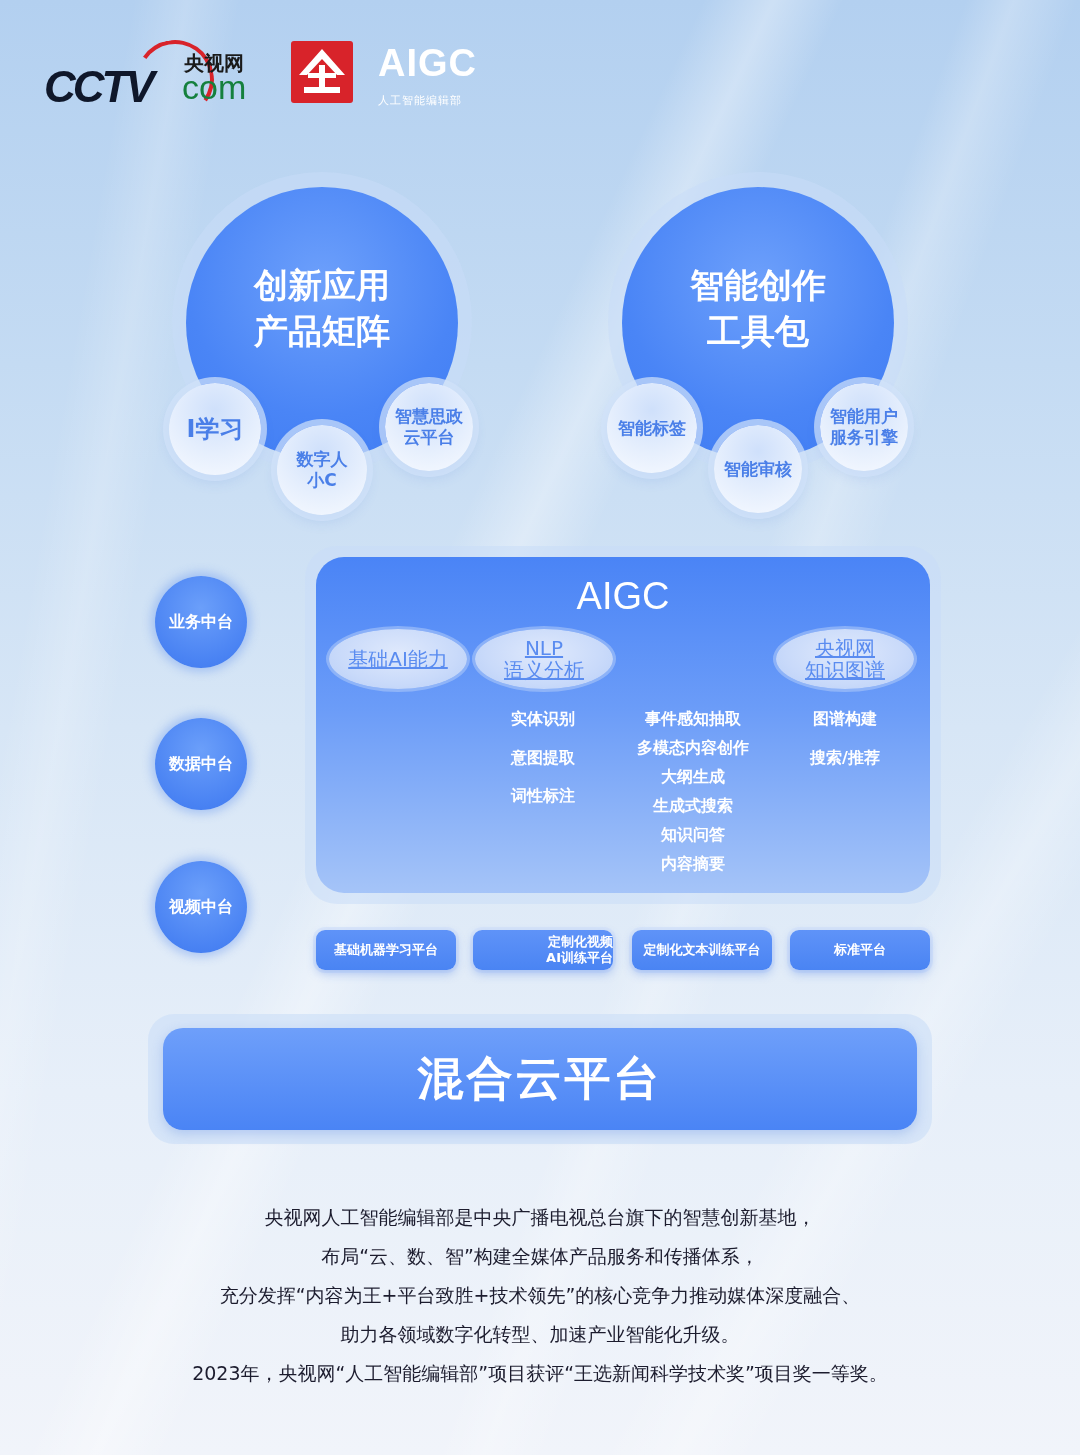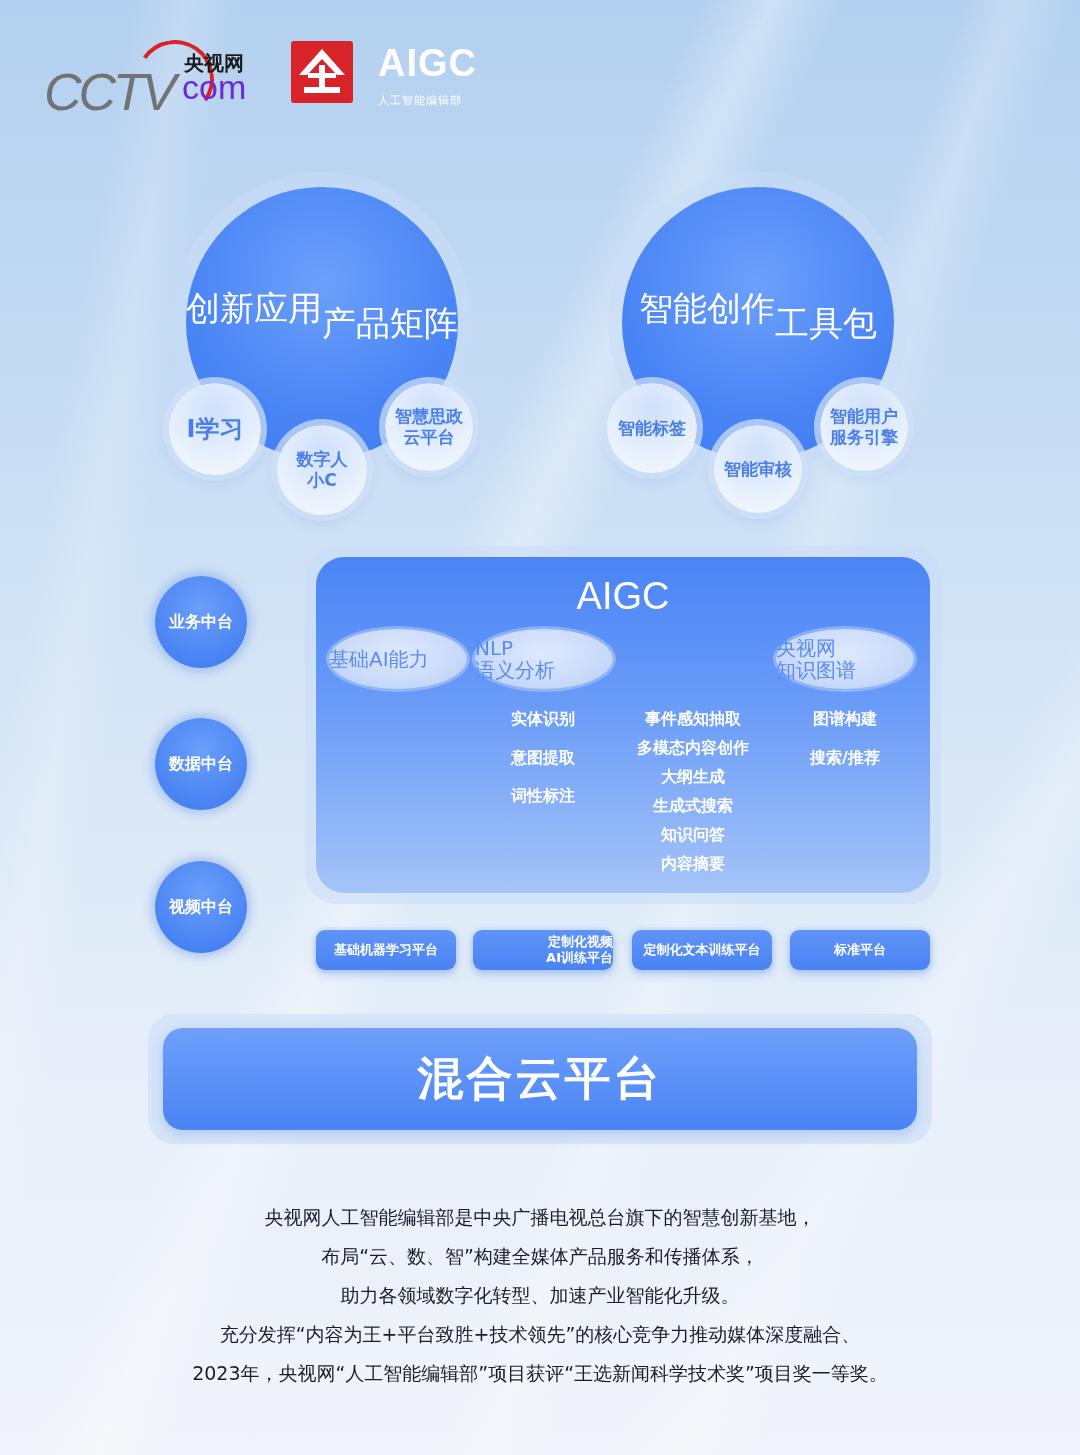--- a/index.html
+++ b/index.html
@@ -13,36 +13,36 @@
     background:
       linear-gradient(115deg, transparent 40%, rgba(255,255,255,0.35) 44%, transparent 48%),
       linear-gradient(110deg, transparent 60%, rgba(255,255,255,0.25) 63%, transparent 67%),
       linear-gradient(100deg, transparent 10%, rgba(255,255,255,0.20) 14%, transparent 18%),
       linear-gradient(120deg, transparent 75%, rgba(255,255,255,0.28) 79%, transparent 83%);
   }
   .abs { position:absolute; }
 
   
   .cctv-logo { left:44px; top:40px; width:205px; height:64px; }
-  .cctv-text { position:absolute; left:0; top:22px; font-size:52px; font-weight:normal; letter-spacing:-3px; color:#737373; font-style:italic; font-family:"Liberation Sans", sans-serif; }
+  .cctv-text { position:absolute; left:0; top:22px; font-size:44px; font-weight:bold; letter-spacing:-3px; color:#0f172a; font-style:italic; font-family:"Liberation Sans", sans-serif; }
   .cctv-arc { position:absolute; left:92px; top:0; width:70px; height:70px; border:4px solid #d8232a; border-radius:50%; border-left-color:transparent; border-bottom-color:transparent; transform:rotate(-10deg); }
   .cctv-cn { position:absolute; left:140px; top:10px; font-size:20px; color:#1a1a1a; font-weight:bold; }
-  .cctv-com { position:absolute; left:138px; top:28px; font-size:34px; color:#6d28d9; font-family:"Liberation Sans", sans-serif; }
+  .cctv-com { position:absolute; left:138px; top:28px; font-size:34px; color:#15803d; font-family:"Liberation Sans", sans-serif; }
   .ai-badge { left:291px; top:41px; width:62px; height:62px; background:#d8232a; border-radius:3px; }
   .ai-badge svg { width:62px; height:62px; }
   .aigc-title { left:378px; top:42px; font-size:38px; font-weight:bold; color:#ffffff; font-family:"Liberation Sans", sans-serif; letter-spacing:1px; }
   .aigc-sub { left:378px; top:85px; font-size:11px; font-weight:normal; color:#ffffff; letter-spacing:1px;margin-top:8px; }
 
   
   .halo { border-radius:50%; background:rgba(200,220,248,0.55); }
   .big-circle {
     border-radius:50%;
     background: radial-gradient(circle at 50% 35%, #6da0fb 0%, #4a85f6 60%, #3f7cf2 100%);
-    display:flex; align-items:center; justify-content:center; flex-direction:row;
-    color:#fff; font-size:34px; font-weight:normal; line-height:46px; text-align:center;
+    display:flex; align-items:center; justify-content:center; flex-direction:column;
+    color:#fff; font-size:34px; font-weight:bold; line-height:46px; text-align:center;
   }
   .small-circle {
     border-radius:50%;
     background: radial-gradient(circle at 50% 30%, #cfe0fb 0%, #e6effd 55%, #f7faff 100%);
     box-shadow: 0 0 0 6px rgba(210,226,250,0.7), 0 6px 14px rgba(70,120,220,0.18);
     display:flex; align-items:center; justify-content:center; flex-direction:column;
     color:#4a7fe8; font-size:17px; font-weight:bold; line-height:21px; text-align:center;
   }
 
   
@@ -58,22 +58,22 @@
   .panel-halo { left:305px; top:546px; width:636px; height:358px; border-radius:32px; background:rgba(200,220,248,0.55); }
   .panel {
     left:316px; top:557px; width:614px; height:336px; border-radius:28px;
     background: linear-gradient(180deg, #4a84f6 0%, #6b9cf8 45%, #a5c4f8 100%);
   }
   .panel-title { position:absolute; left:0; right:0; top:18px; text-align:center; color:#fff; font-size:38px; font-family:"Liberation Sans", sans-serif; }
   .cat-pill {
     position:absolute; top:72px; width:138px; height:60px; border-radius:50%;
     background: radial-gradient(ellipse at 50% 40%, #dfe9fc 0%, #c9dafa 60%, #b6cdf7 100%);
     box-shadow: 0 0 0 3px rgba(170,198,248,0.6);
-    display:flex; flex-direction:column; align-items:flex-start; justify-content:center;
-    color:#5a8cf0; font-size:20px; line-height:22px; text-align:center;
+    display:flex; flex-direction:column; align-items:center; justify-content:center;
+    color:#5a8cf0; font-size:20px; line-height:22px; text-align:center;text-decoration:underline;
   }
   .col-list { position:absolute; top:150px; width:150px; text-align:center; color:#fff; font-size:16px; font-weight:bold; }
   .col-list div { height:38.5px; line-height:24px; }
   .col-list.tight div { height:29px; line-height:24px; }
 
   
   .platform-btn {
     position:absolute; top:930px; width:140px; height:40px; border-radius:9px;
     background: linear-gradient(180deg, #5f93f8 0%, #4a84f3 100%);
     box-shadow: 0 4px 10px rgba(70,120,230,0.35), 0 0 0 3px rgba(210,225,250,0.6);
@@ -211,16 +211,16 @@
 </div>
 
 <div class="abs cloud-halo"></div>
 <div class="abs cloud-bar">
   <span>混合云平台</span>
 </div>
 
 <div class="abs desc">
   <div>央视网人工智能编辑部是中央广播电视总台旗下的智慧创新基地，</div>
   <div>布局“云、数、智”构建全媒体产品服务和传播体系，</div>
+  <div>充分发挥“内容为王+平台致胜+技术领先”的核心竞争力推动媒体深度融合、</div>
   <div>助力各领域数字化转型、加速产业智能化升级。</div>
-  <div>充分发挥“内容为王+平台致胜+技术领先”的核心竞争力推动媒体深度融合、</div>
   <div>2023年，央视网“人工智能编辑部”项目获评“王选新闻科学技术奖”项目奖一等奖。</div>
 </div>
 
 </body></html>

